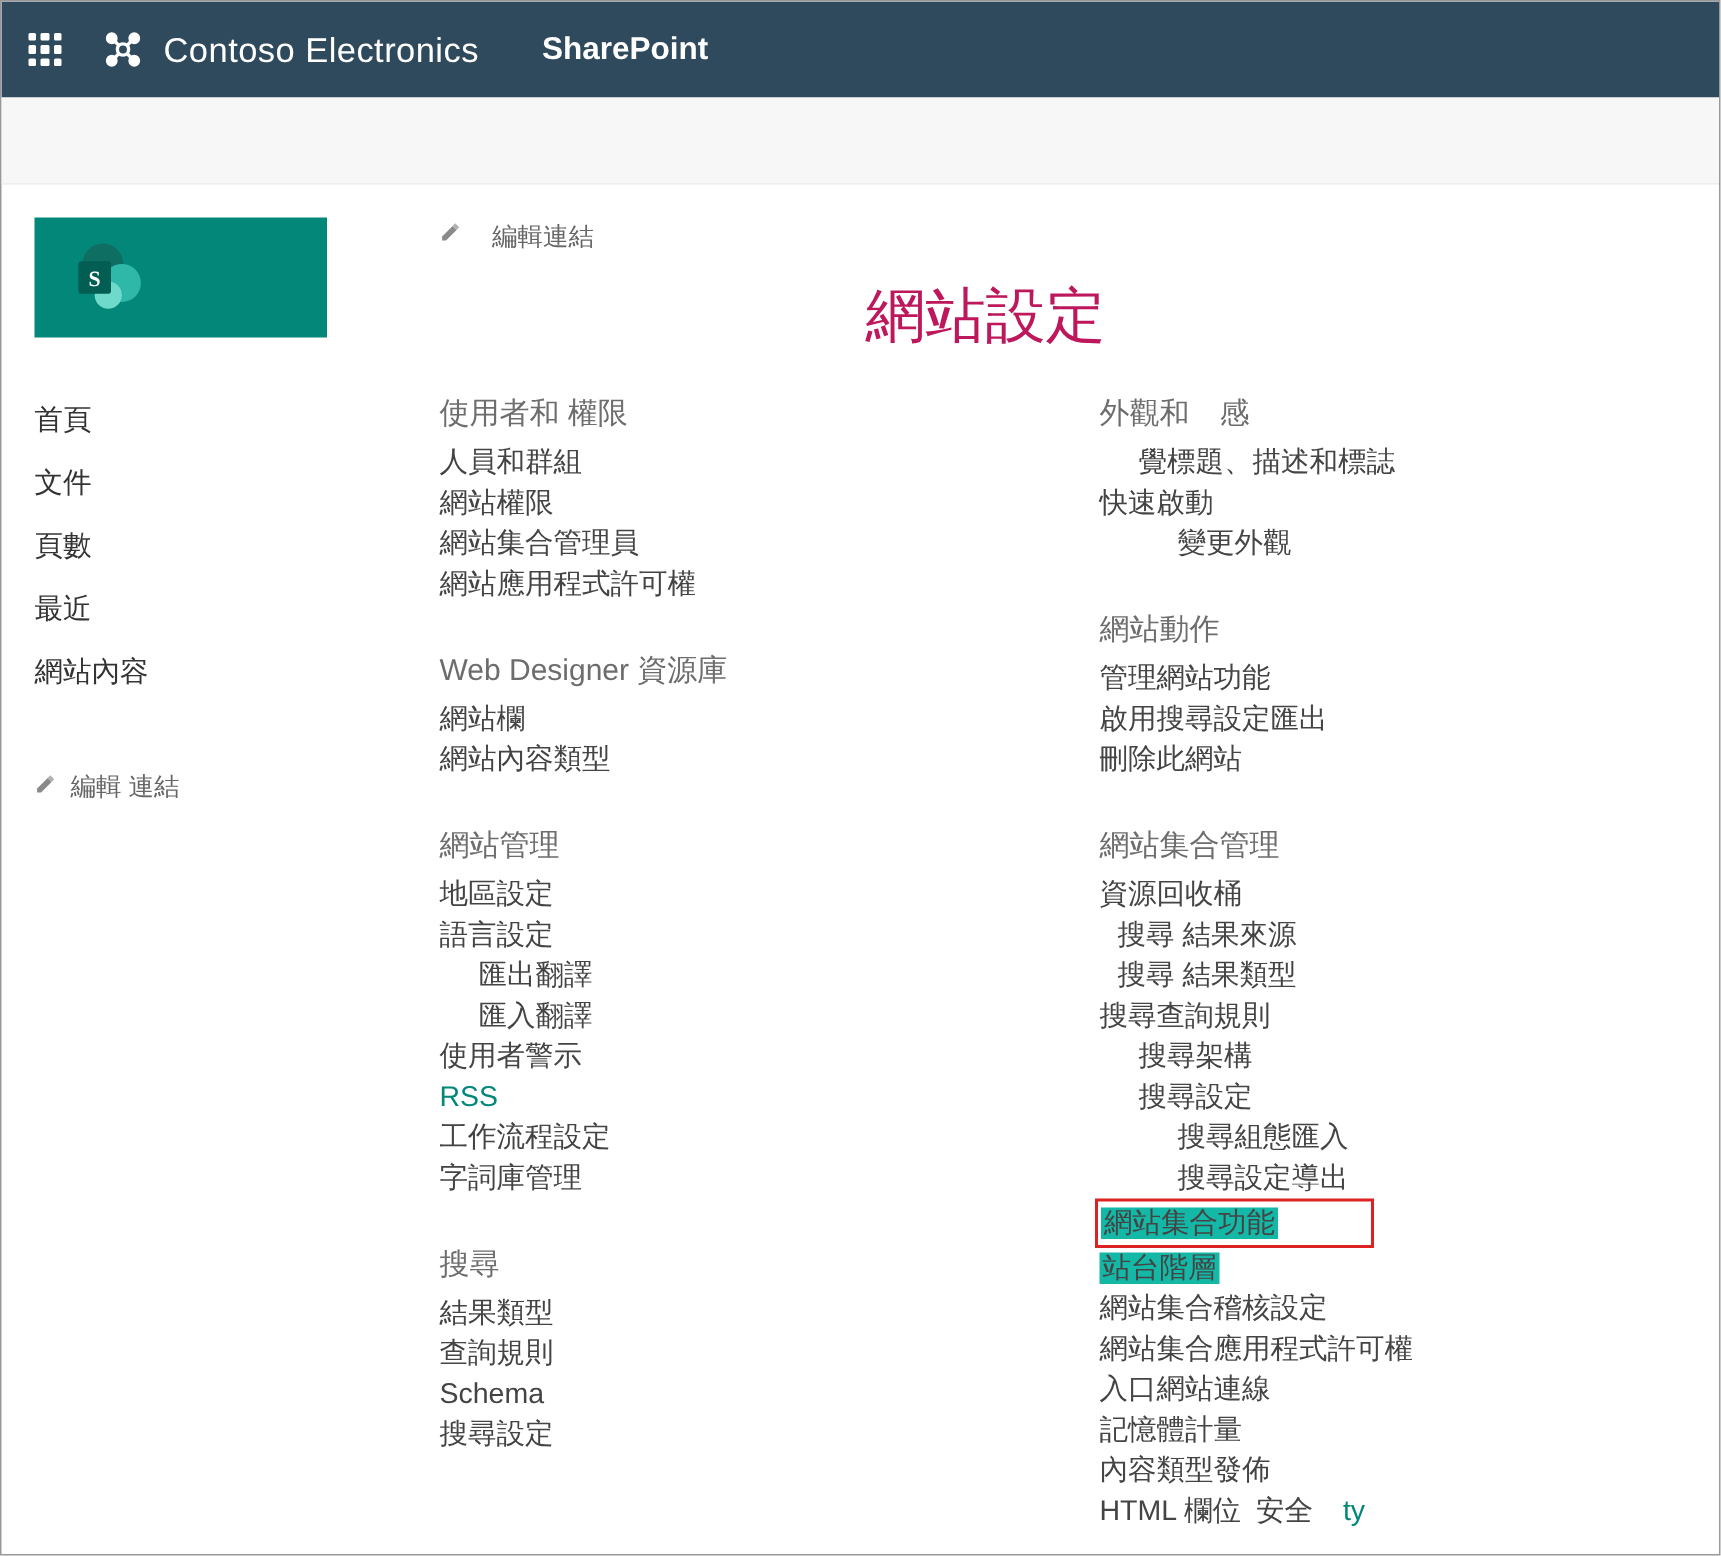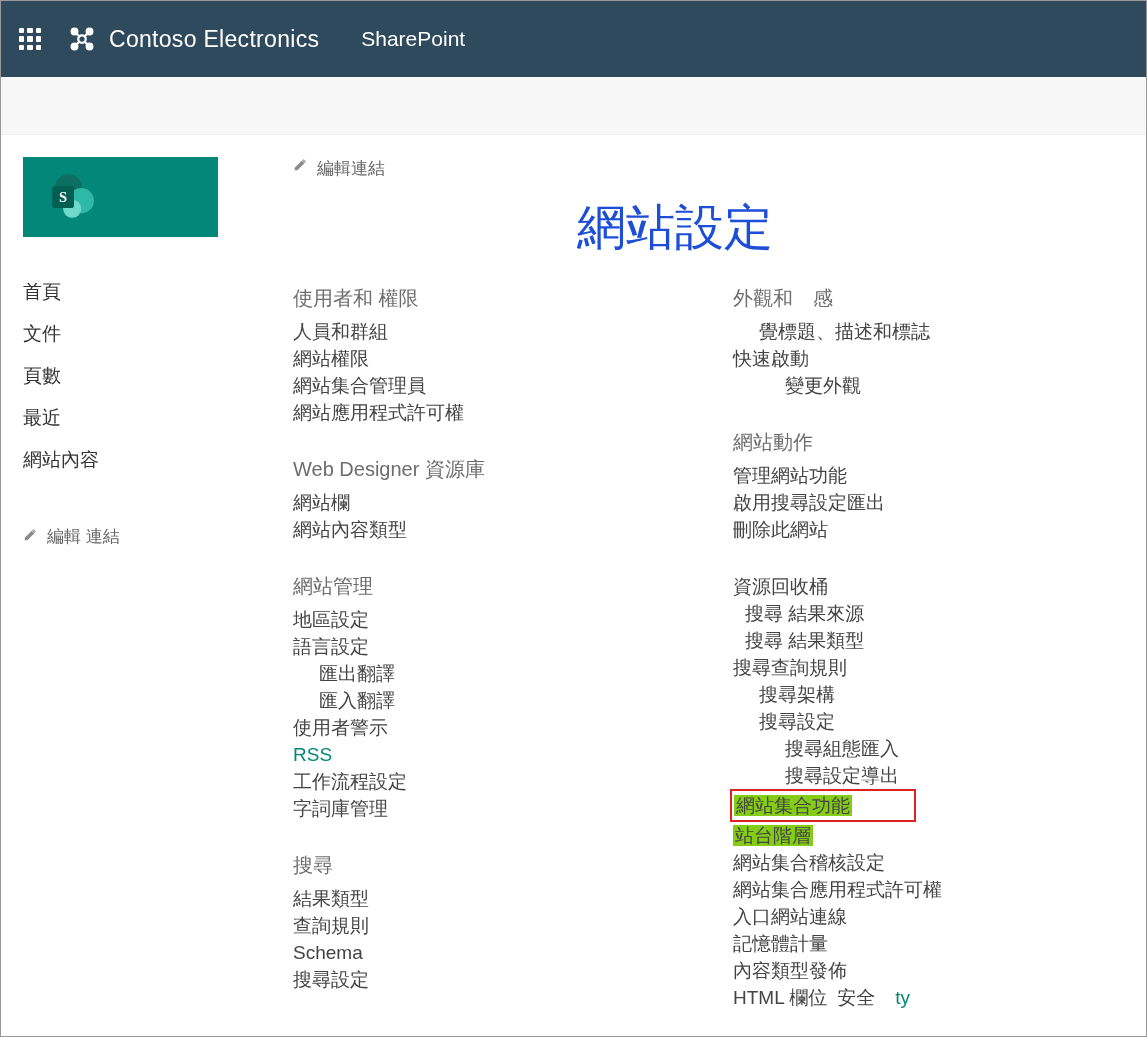--- a/index.html
+++ b/index.html
@@ -10,39 +10,39 @@
     background: #fff;
     width: 1147px;
     height: 1037px;
     overflow: hidden;
     border: 1px solid #999;
   }
   
   .suite-bar {
     background: #2f4a5c;
     color: #fff;
-    height: 76px;
+    height: 64px;
     display: flex;
     align-items: center;
   }
   .waffle {
     width: 58px; height: 64px;
     display: flex; align-items: center; justify-content: center;
     cursor: pointer;
   }
   .waffle-grid {
     width: 22px; height: 22px;
     display: grid; grid-template-columns: repeat(3, 1fr); grid-template-rows: repeat(3, 1fr);
     gap: 3px;
   }
   .waffle-grid span { background: #fff; border-radius: 1px; }
   .org-logo { margin: 0 12px 0 8px; display: flex; align-items: center; }
   .org-logo svg { width: 30px; height: 30px; }
   .org-name { font-size: 23px; font-weight: 400; color: #fff; letter-spacing: .3px; }
-  .sp-label { font-size: 21px; font-weight: 400; margin-left: 42px; color: #fff; }
+  .sp-label { font-size: 21px; font-weight: 700; margin-left: 42px; color: #fff; }
   
   .ribbon-spacer { height: 58px; background: #f7f7f7; border-bottom: 1px solid #eee; }
   
   .page-wrap { display: flex; padding: 22px 0 0 22px; }
   .left-col { width: 270px; flex: none; }
   .main-col { flex: 1; position: relative; min-width: 0;}
   
   .sp-logo-box {
     width: 195px; height: 80px; background: #028779; 
     display: flex; align-items: center; justify-content: flex-start;
@@ -54,39 +54,39 @@
   .ql { list-style: none; }
   .ql li { padding: 8px 0; font-size: 19px; color: #333; cursor: pointer; }
   .edit-links {
     display: flex; align-items: center; gap: 10px;
     margin-top: 44px; color: #666; font-size: 17px; cursor: pointer;
   }
   .pencil { color: #888; }
   .pencil svg { width: 14px; height: 14px; }
   
   .top-nav-row {
-    display: flex; align-items: flex-start; gap: 10px; color: #666; font-size: 17px;
+    display: flex; align-items: center; gap: 21px; color: #666; font-size: 17px;
     height: 24px;
   }
-  .page-title { font-size: 49px; font-weight: 400; color: #1d4ed8; margin: 14px 4px 24px 284px; }
+  .page-title { font-size: 40px; font-weight: 400; color: #be185d; margin: 14px 4px 24px 284px; }
   
   .settings-row { display: flex; gap: 30px; }
   .settings-col { width: 410px; }
   .settings-col.right { width: 380px; }
   .cat { margin-bottom: 30px; }
   .cat-header { color: #6d6d6d; font-size: 20px; margin-bottom: 6px; }
   .cat ul { list-style: none; }
   .cat ul li {
     font-size: 19px; color: #444; line-height: 27px; cursor: pointer;
     padding: 0; white-space: nowrap;
   }
   .cat ul li.indent1 { padding-left: 26px; }
   .cat ul li.indent2 { padding-left: 52px; }
   .cat ul li.teal { color: #028779; }
-  .cat ul li .hl { background: #84cc16; padding: 0 2px; }
+  .cat ul li .hl { background: #14b8a6; padding: 0 2px; }
   .cat ul li .redbox { display: inline-block; border: 2px solid #d22; padding: 1px 62px 1px 2px; margin-left: -3px; }
   .cat ul li .teal-span { color: #028779; margin-left: 10px;}
   .html-row span { margin-right: 10px;}
 </style>
 </head>
 <body>
 
 <div class="suite-bar">
   <div class="waffle">
     <div class="waffle-grid">
@@ -213,20 +213,21 @@
           </div>
           <div class="cat">
             <div class="cat-header">網站動作</div>
             <ul>
               <li>管理網站功能</li>
               <li>啟用搜尋設定匯出</li>
               <li>刪除此網站</li>
             </ul>
           </div>
           <div class="cat">
+            <div class="cat-header">網站集合管理</div>
             <ul>
               <li>資源回收桶</li>
               <li style="padding-left: 12px;">搜尋 結果來源</li>
               <li style="padding-left: 12px;">搜尋 結果類型</li>
               <li>搜尋查詢規則</li>
               <li class="indent1">搜尋架構</li>
               <li class="indent1">搜尋設定</li>
               <li class="indent2">搜尋組態匯入</li>
               <li class="indent2">搜尋設定導出</li>
               <li><span class="redbox"><span class="hl">網站集合功能</span></span></li>

